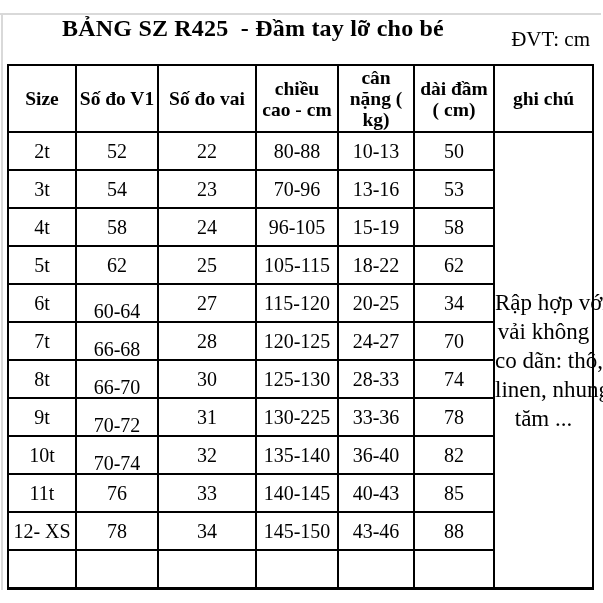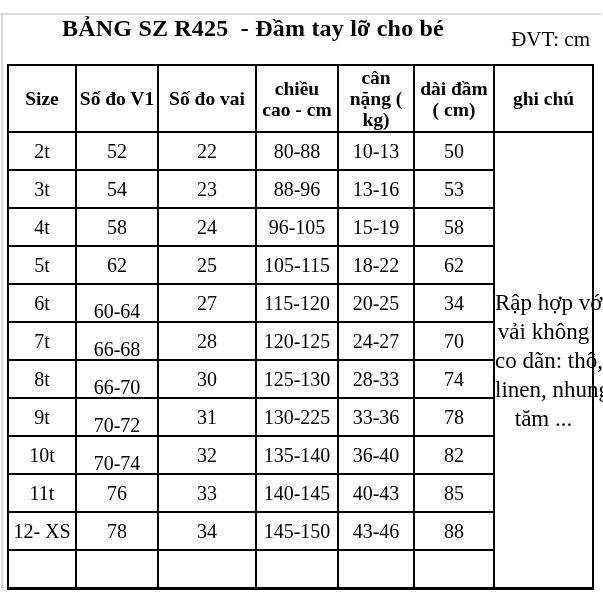--- a/index.html
+++ b/index.html
@@ -141,21 +141,21 @@
           <td rowspan="12" class="note-cell">Rập hợp với
 vải không
 co dãn: thô,
 linen, nhung
 tăm ...</td>
         </tr>
         <tr>
           <td><span>3t</span></td>
           <td><span>54</span></td>
           <td><span>23</span></td>
-          <td><span>88-96</span></td>
+          <td><span>70-96</span></td>
           <td><span>13-16</span></td>
           <td><span>53</span></td>
         </tr>
         <tr>
           <td><span>4t</span></td>
           <td><span>58</span></td>
           <td><span>24</span></td>
           <td><span>96-105</span></td>
           <td><span>15-19</span></td>
           <td><span>58</span></td>

